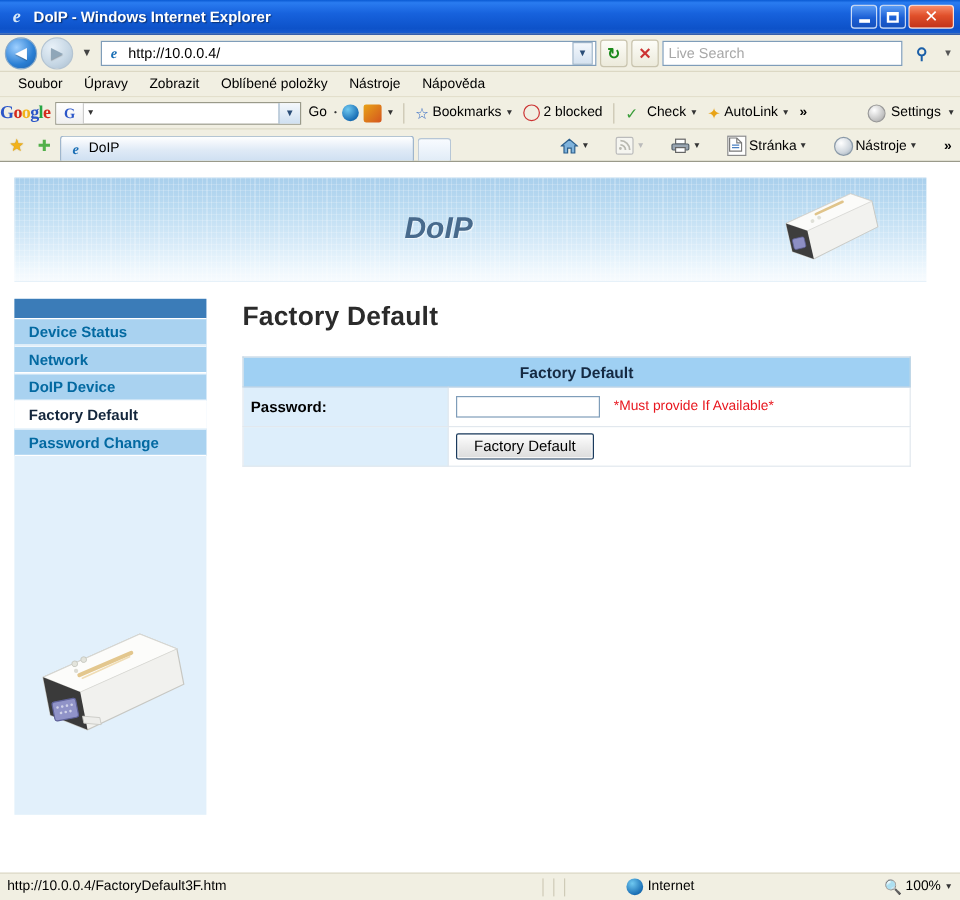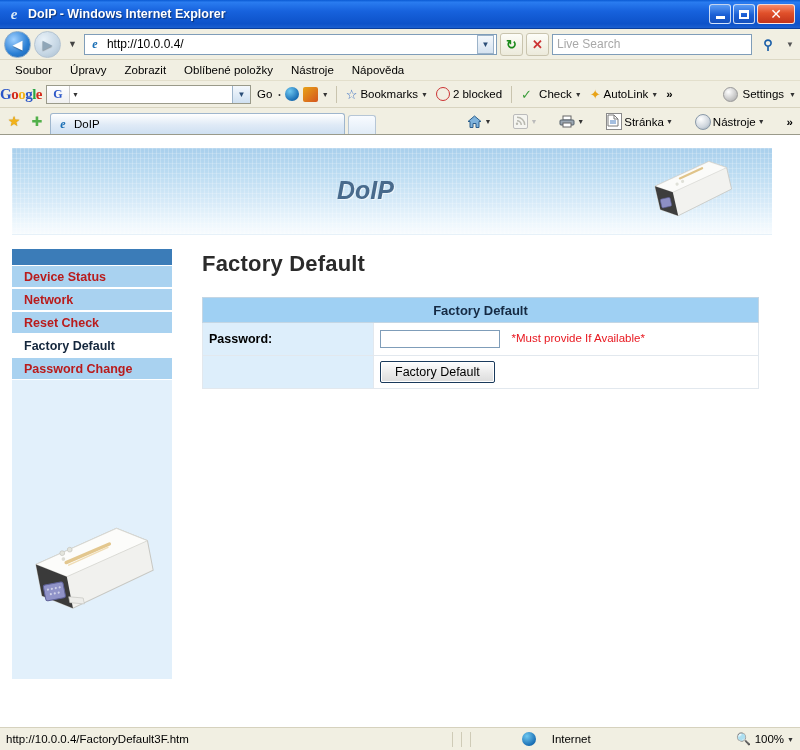--- a/index.html
+++ b/index.html
@@ -200,21 +200,21 @@
     width: 160px; margin-left:12px; margin-top:14px;
     background:#e2f0fb; flex:none;
     display:flex; flex-direction:column;
     min-height: 430px;
     position:relative;
   }
   .side-top { height:16px; background:#3b7cb8; }
   .side-item {
     height: 23px; display:flex; align-items:center;
     padding-left: 12px; box-sizing:border-box;
-    font-size: 12.5px; font-weight:bold; color:#b91c1c;
+    font-size: 12.5px; font-weight:bold; color:#0369a1;
     background: #a9d2f0;
     border-bottom: 1px solid #fff;
     border-top: 1px solid #fff;
   }
   .side-item.active { background:#fff; color:#14263c; }
   .side-device { margin-top: 140px; height:100px; position:relative; }
 
   
   .main { margin-left:30px; margin-top:16px; flex:1 1 auto; padding-right:30px;}
   .page-title {
@@ -253,21 +253,21 @@
 
   
   .statusbar{
     height: 22px; background:#f1efe2; border-top:1px solid #d6d2be;
     display:flex; align-items:center; font-size:11.5px; color:#000; flex:none;
     padding: 0 2px;
   }
   .sb-url{ padding-left:4px; flex:none; }
   .sb-grow{ flex:1 1 auto; }
   .sb-sep{ width:1px;height:15px;background:#cfcbb7;margin:0 4px;}
-  .sb-zone{ display:flex;align-items:center;gap:16px; width:215px;padding-left:47px; }
+  .sb-zone{ display:flex;align-items:center;gap:4px; width:215px;padding-left:47px; }
   .sb-zoom{ display:flex;align-items:center;gap:3px; margin-left:auto; padding-right:4px;}
   .zoom-icon{ color:#1b5fa8;font-size:12px; }
 
   
   .ie-e {
     position:absolute; inset:0;
     display:flex;align-items:center;justify-content:center;
     font-family:"Liberation Serif", serif; font-weight:bold; font-style:italic;
     color:#1a6fb5; line-height:1;
   }
@@ -475,21 +475,21 @@
 
       <div class="sidebar">
         <div class="side-top"></div>
         <div class="side-item">
           <span>Device Status</span>
         </div>
         <div class="side-item">
           <span>Network</span>
         </div>
         <div class="side-item">
-          <span>Reset Check</span>
+          <span>DoIP Device</span>
         </div>
         <div class="side-item active">
           <span>Factory Default</span>
         </div>
         <div class="side-item">
           <span>Password Change</span>
         </div>
 
         <div class="side-device">
           <svg width="150" height="100" viewBox="0 0 150 100" style="position:absolute;left:4px;top:0;">

